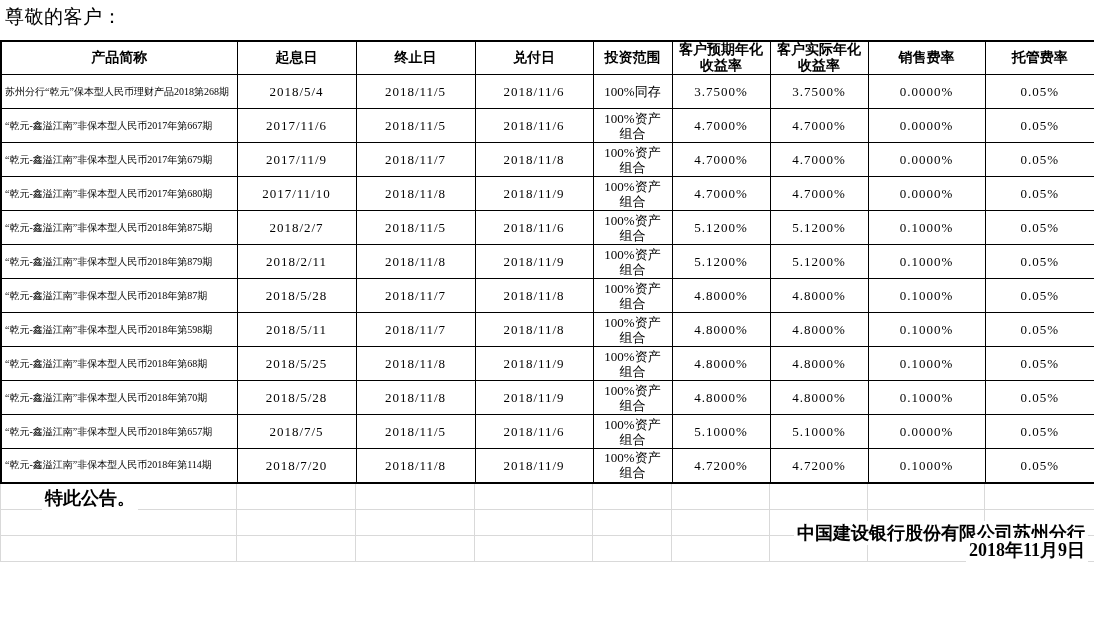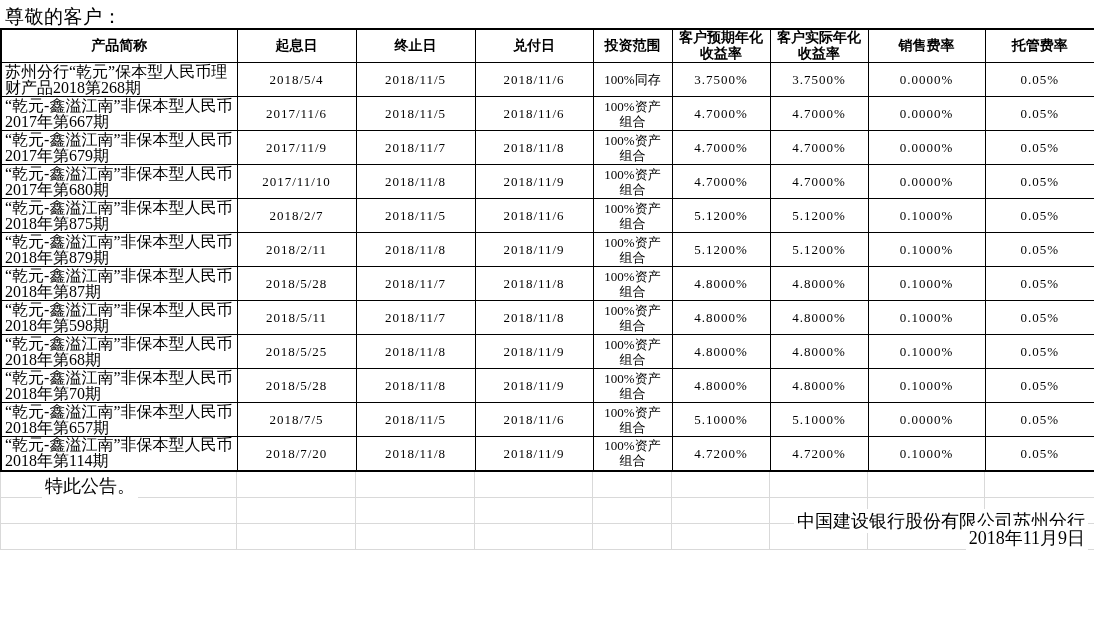--- a/index.html
+++ b/index.html
@@ -3,21 +3,21 @@
 <meta charset="utf-8">
 <style>
   * { box-sizing: border-box; margin: 0; padding: 0; }
   html, body {
     width: 1094px; height: 621px;
     background: #ffffff; color: #000;
     font-family: "Liberation Serif", "DejaVu Serif", serif;
     overflow: hidden;
   }
   .greeting {
-    height: 28px;
+    height: 40px;
     padding: 4px 0 0 5px;
     font-size: 19px;
     letter-spacing: 0.5px;
   }
   
   table.products {
     width: 1094px;
     border-collapse: collapse;
     table-layout: fixed;
     border: 2px solid #000;
@@ -32,31 +32,32 @@
   table.products tbody tr { height: 34px; }
   table.products th {
     font-size: 14px;
     font-weight: bold;
     line-height: 16px;
     padding: 0 4px;
   }
   table.products td { font-size: 13px; line-height: 15px; }
   table.products td.col-0 {
     text-align: left;
-    font-size: 16px;
+    font-size: 10px;
     line-height: 16px;
     padding: 0 2px 0 3px;
   }
   table.products td.col-4 { padding: 0 7px; font-family: Liberation Serif, serif; }
   table.products td.num { letter-spacing: 1px; }
   
   .footer {
     position: relative;
     width: 1094px;
     height: 64px;
+    font-weight: bold;
   }
   table.grid {
     width: 1094px;
     border-collapse: collapse;
     table-layout: fixed;
   }
   table.grid td {
     border: 1px solid #d9d9d9;
     height: 26px;
   }

